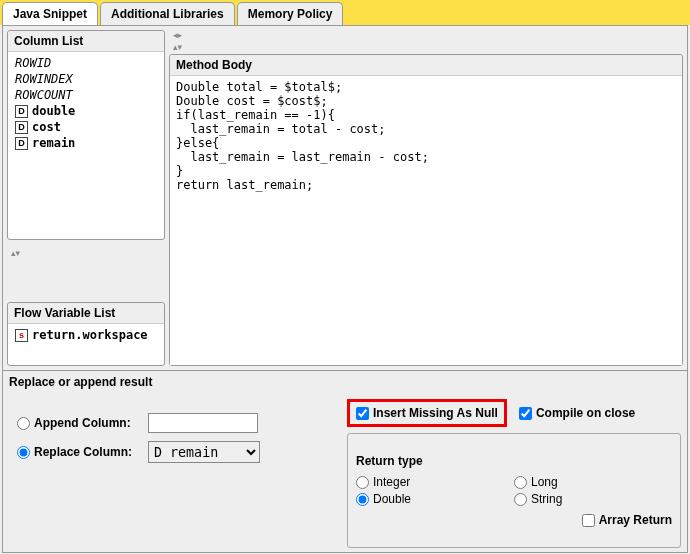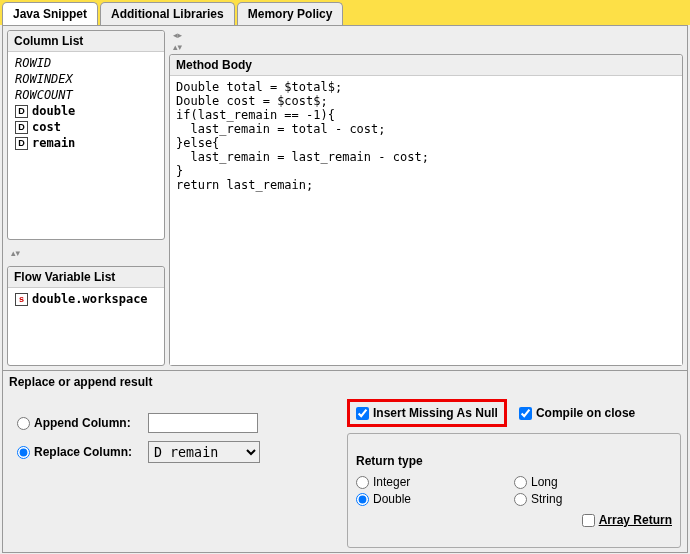--- a/index.html
+++ b/index.html
@@ -9,21 +9,21 @@
 .tab.active { background: #fff; }
 .tab-body { border: 1px solid #999; margin: 0 2px 2px 2px; background: #eee; height: 528px; display: flex; flex-direction: column; }
 .top-row { display: flex; padding: 4px; gap: 4px; height: 414px; }
 .left-col { width: 158px; display: flex; flex-direction: column; gap: 8px; }
 .right-col { flex: 1; display: flex; flex-direction: column; gap: 2px; }
 .panel { border: 1px solid #999; background: #fff; display: flex; flex-direction: column; border-radius: 3px; }
 .panel-title { font-weight: bold; padding: 3px 6px; background: #eee; border-bottom: 1px solid #ccc; border-radius: 3px 3px 0 0; }
 .panel-body { padding: 3px; font-family: monospace; font-size: 12px; overflow: auto; flex: 1; }
 .code-body { padding: 4px 6px; font-family: monospace; font-size: 12px; white-space: pre; background: #fff; flex: 1; }
 .col-list { height: 210px; }
-.flow-list { flex: 1; }
+.flow-list { flex: 1; margin-top: 36px; }
 .list-item { padding: 1px 4px; font-style: italic; }
 .list-item.noitalic { font-style: normal; display: flex; align-items: center; gap: 4px; }
 .type-badge { display: inline-block; width: 13px; height: 13px; border: 1px solid #444; font-size: 9px; font-weight: bold; font-style: normal; text-align: center; line-height: 11px; font-family: Arial; }
 .small-tri { font-size: 9px; color: #888; padding: 0 4px; }
 .bottom-row { border-top: 1px solid #999; padding: 4px 6px; }
 .bottom-title { font-weight: bold; margin-bottom: 10px; }
 .bottom-flex { display: flex; gap: 8px; align-items: flex-start; }
 .result-group { width: 330px; padding: 6px 8px; }
 .radio-row { display: flex; align-items: center; gap: 4px; margin: 8px 0; }
 .right-opts { flex: 1; }
@@ -73,21 +73,21 @@
               <b>remain</b>
             </div>
         </div>
       </div>
       <div class="small-tri">▴▾</div>
       <div class="panel flow-list">
         <div class="panel-title">Flow Variable List</div>
         <div class="panel-body">
           <div class="list-item noitalic">
               <span class="type-badge" style="color:#c00">s</span>
-              <b>double.workspace</b>
+              <b>return.workspace</b>
             </div>
         </div>
       </div>
     </div>
     <div class="right-col">
       <div class="small-tri">◂▸</div>
       <div class="small-tri">▴▾</div>
       <div class="panel mb">
         <div class="panel-title">Method Body</div>
         <div class="code-body">Double total = $total$;
@@ -150,20 +150,20 @@
                 </div>
               <div class="return-opt">
                   <input type="radio" name="rt" style="">
                   <span>String</span>
                 </div>
             </div>
           </div>
           <div class="array-row">
             <div class="checkbox-box">
               <input type="checkbox" style="">
-              <span style="font-weight:bold;text-decoration:underline;">Array Return</span>
+              <span style="font-weight:bold;">Array Return</span>
             </div>
           </div>
         </div>
       </div>
     </div>
   </div>
 </div>
 
 </body></html>

